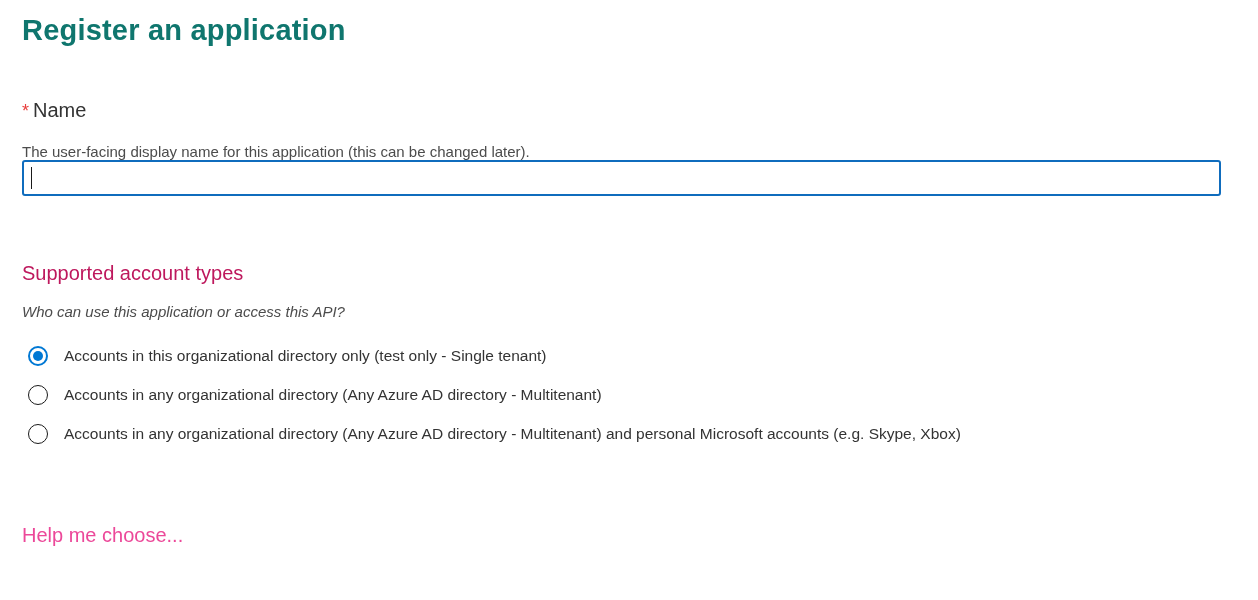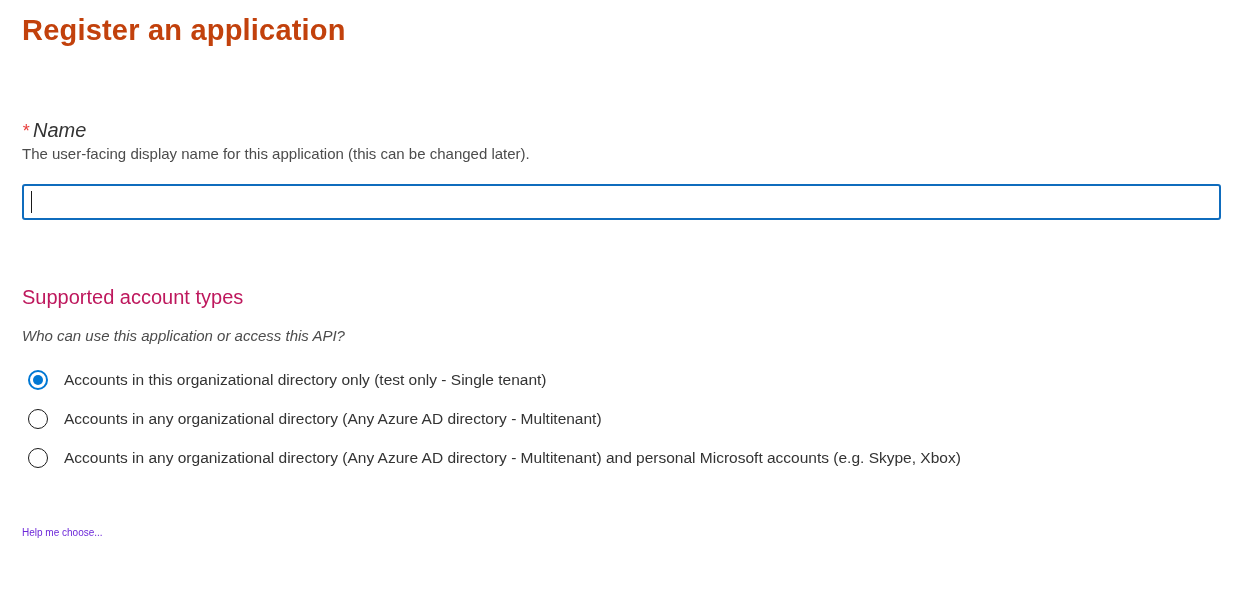--- a/index.html
+++ b/index.html
@@ -8,41 +8,39 @@
     background: #ffffff;
     font-family: "Liberation Sans", "DejaVu Sans", sans-serif;
     color: #333333;
     overflow: hidden;
   }
   .page { padding: 14px 22px 0 22px; }
 
   .page-title {
     font-size: 29px;
     font-weight: 600;
-    color: #c2410c;
+    color: #0f766e;
     letter-spacing: 0.2px;
-    margin-bottom: 72px;
+    margin-bottom: 52px;
   }
 
   .field-label {
     font-size: 20px;
     font-weight: 400;
     color: #333333;
-    margin-bottom: 3px;
-    font-style: italic;
+    margin-bottom: 21px;
   }
   .required-marker {
     color: #e83e3c;
     font-size: 18px;
     margin-right: 4px;
   }
   .field-description {
     font-size: 15px;
     color: #4c4c4c;
-    margin-bottom: 22px;
   }
 
   .input-wrap {
     position: relative;
     width: 1199px;
     margin-bottom: 66px;
   }
   .text-input {
     width: 100%;
     height: 36px;
@@ -73,21 +71,21 @@
     color: #be185d;
     margin-bottom: 18px;
   }
   .section-question {
     font-size: 15px;
     color: #4c4c4c;
     margin-bottom: 24px;
     font-style: italic;
   }
 
-  .radio-group { margin-bottom: 52px; }
+  .radio-group { margin-bottom: 38px; }
   .radio-row {
     display: flex;
     align-items: center;
     height: 24px;
     margin-bottom: 15px;
     cursor: pointer;
   }
   .radio-circle {
     flex: 0 0 auto;
     width: 20px;
@@ -111,24 +109,25 @@
     border-radius: 50%;
     background: #0078d4;
   }
   .radio-label {
     font-size: 15.5px;
     color: #333333;
   }
 
   .help-link {
     display: inline-block;
-    font-size: 10px;
-    color: #6d28d9;
+    font-size: 20px;
+    color: #ec4899;
     text-decoration: none;
     cursor: pointer;
+    margin-top: 40px;
   }
 </style>
 </head>
 <body>
 
 <div class="page">
 
   <h1 class="page-title">Register an application</h1>
 
   <div class="field-label">

